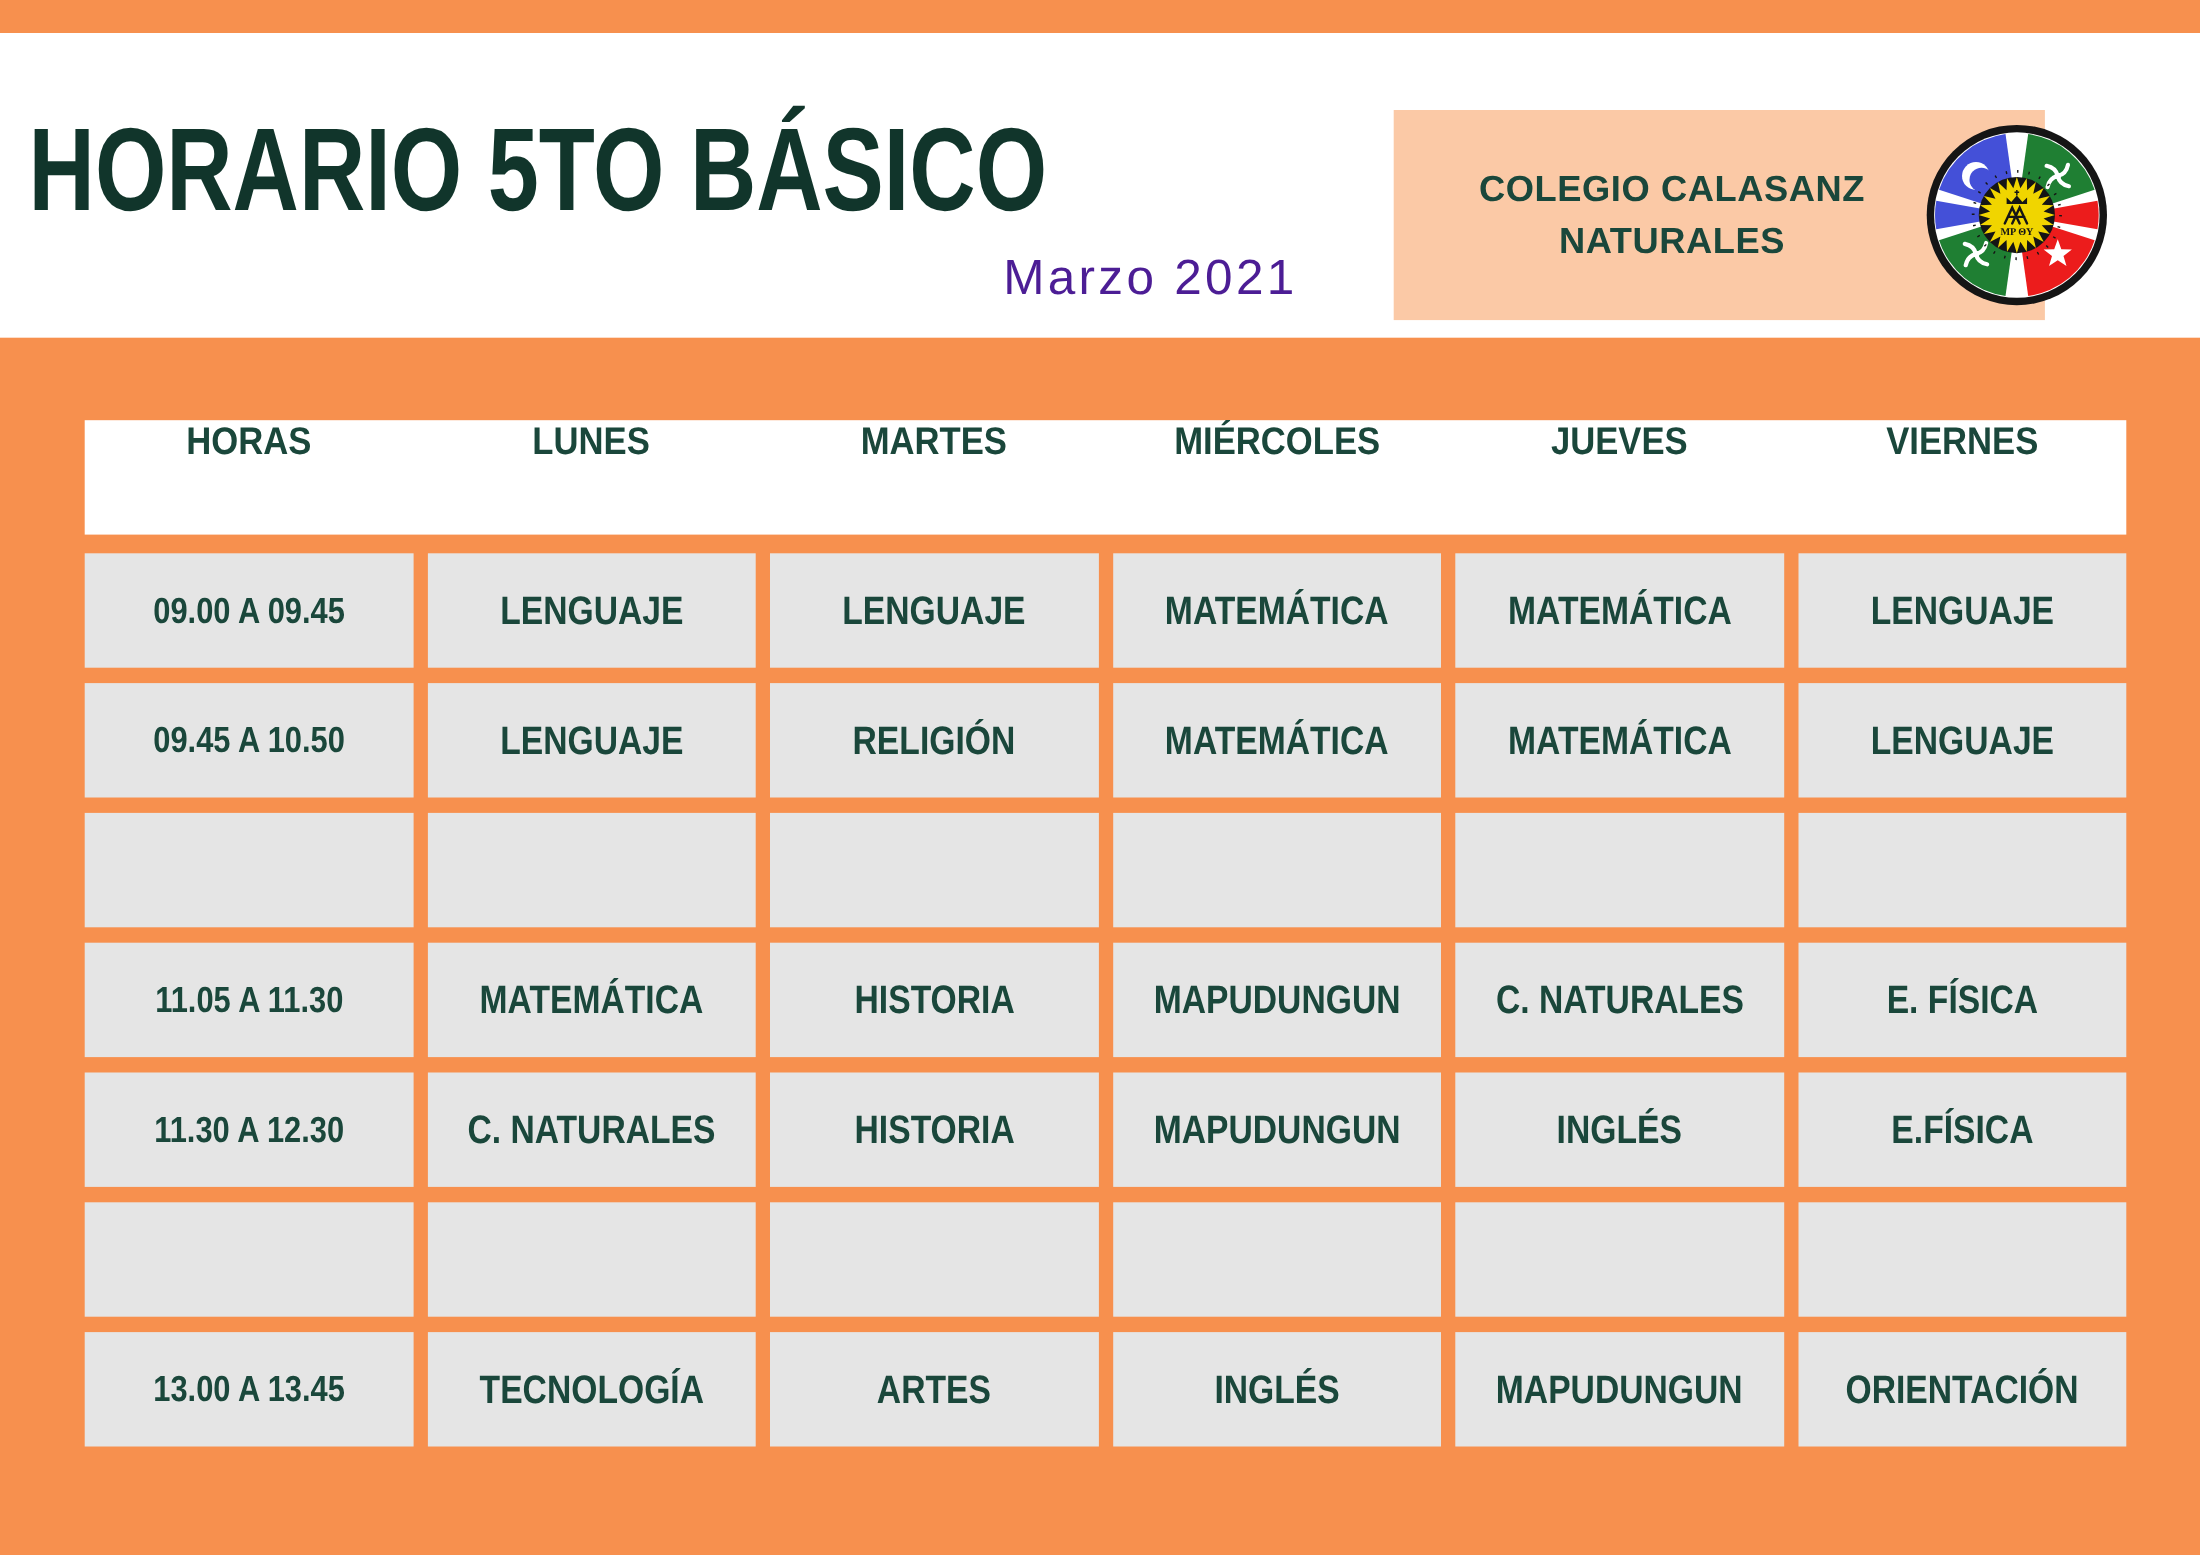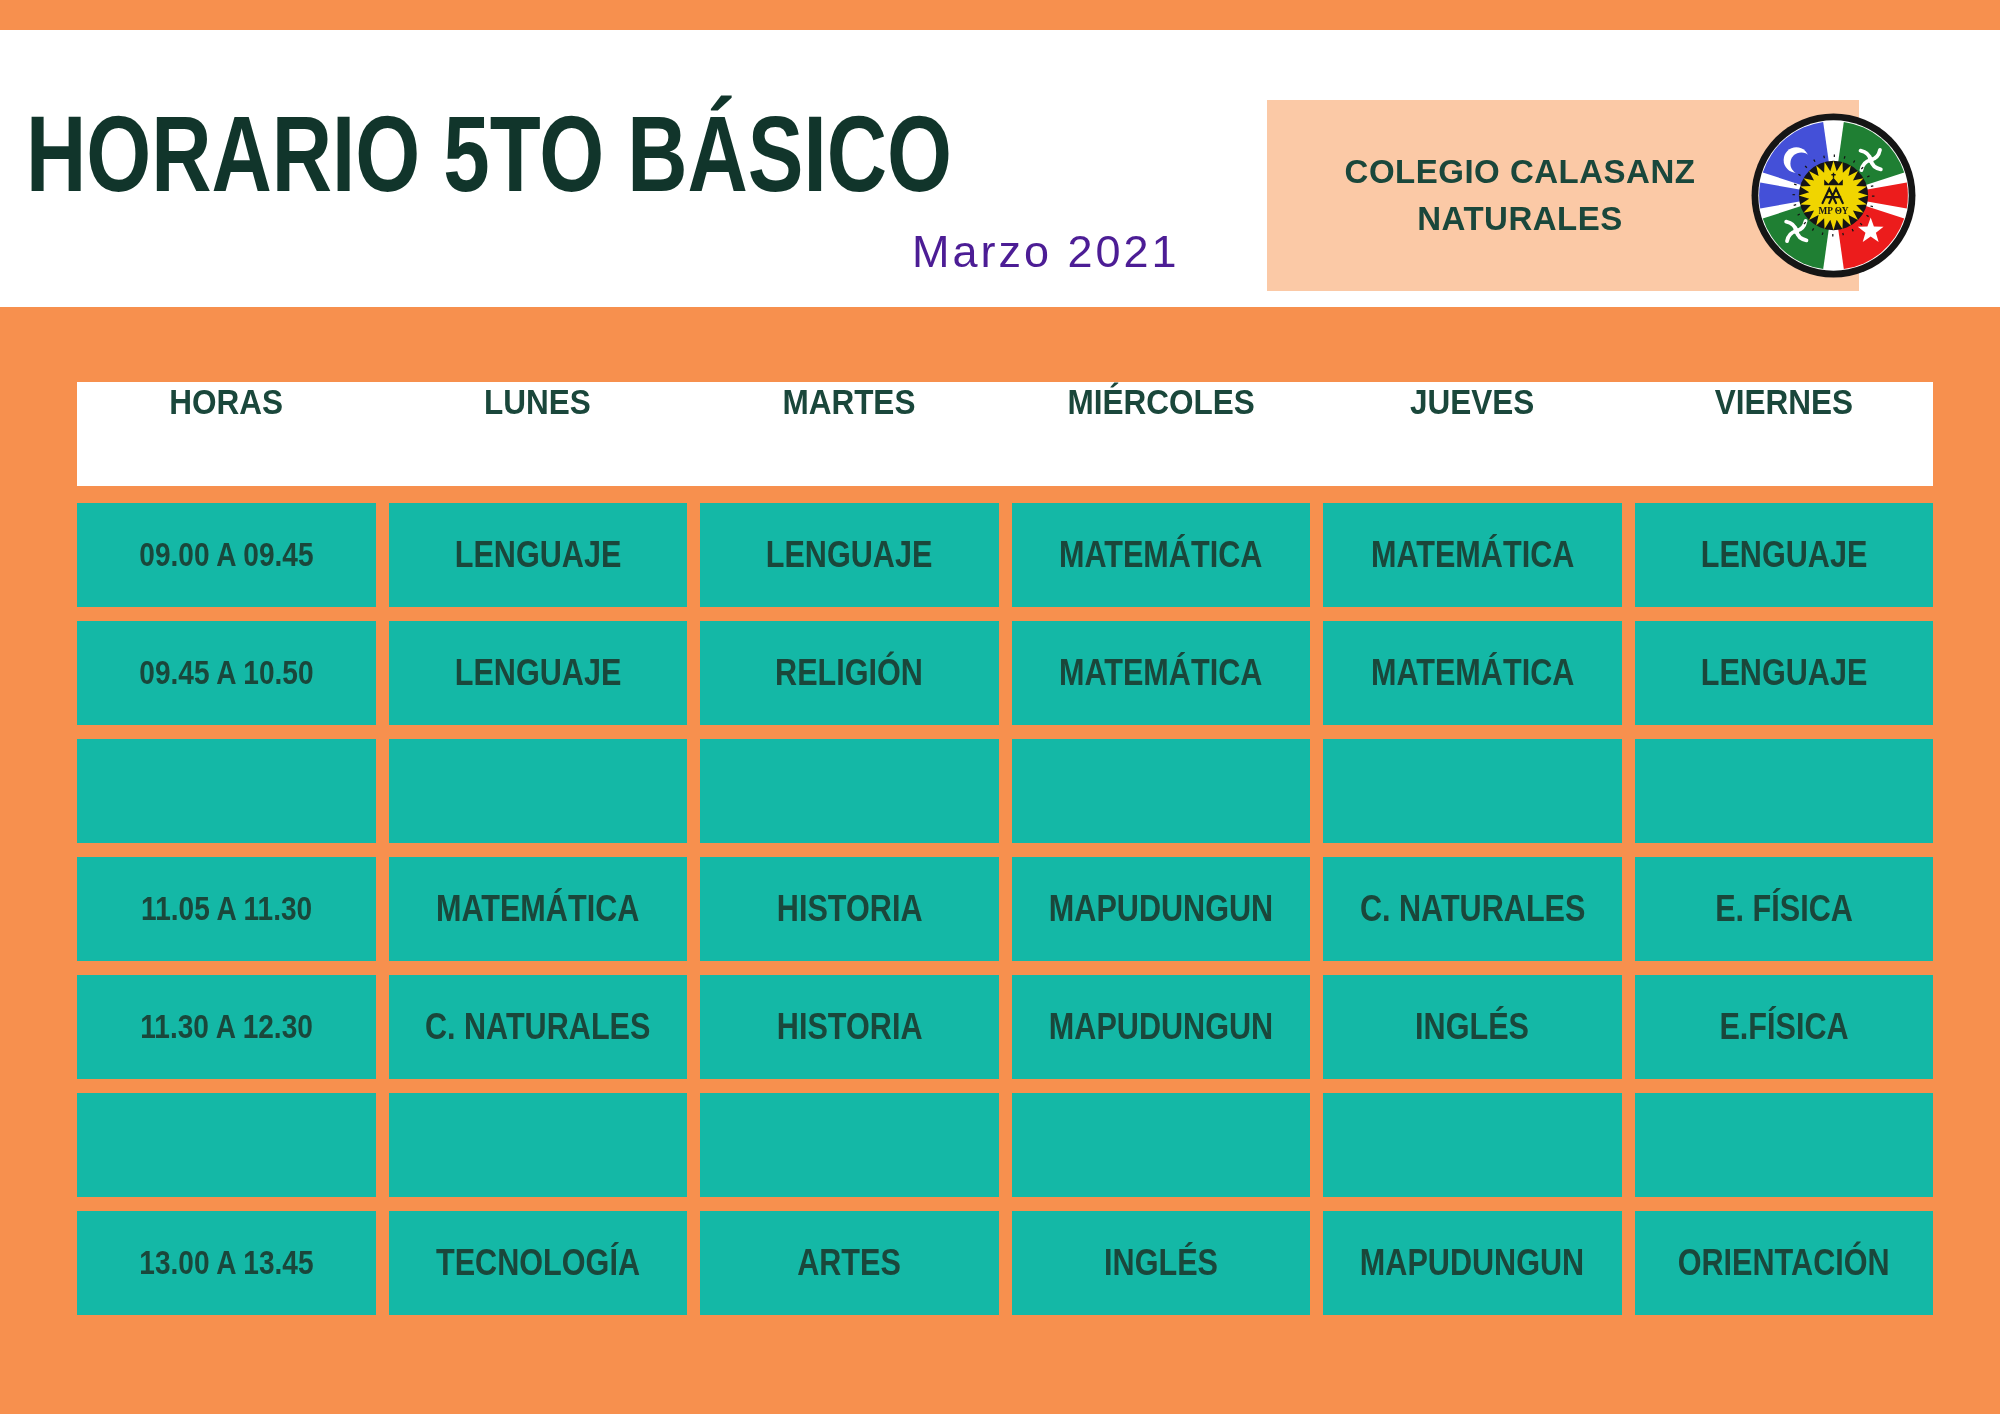--- a/index.html
+++ b/index.html
@@ -61,21 +61,21 @@
     display:flex;justify-content:center;
     padding-bottom:14px;
     font-size:35px;font-weight:bold;color:var(--green-text);
   }
   .tbody{
     margin-top:17px;
     display:grid;grid-template-columns:repeat(6,1fr);
     grid-auto-rows:104px;gap:14px 13px;
   }
   .cell{
-    background:#14b8a6;
+    background:#e5e5e5;
     display:flex;align-items:center;justify-content:center;
     font-size:36px;font-weight:bold;color:var(--green-text);
     white-space:nowrap;
   }
   .cell .txt{display:inline-block;transform:scaleX(.85);}
   .thead .txt{display:inline-block;transform:scaleX(.9);}
   .cell.time{font-size:33px;}
 </style>
 </head>
 <body>

